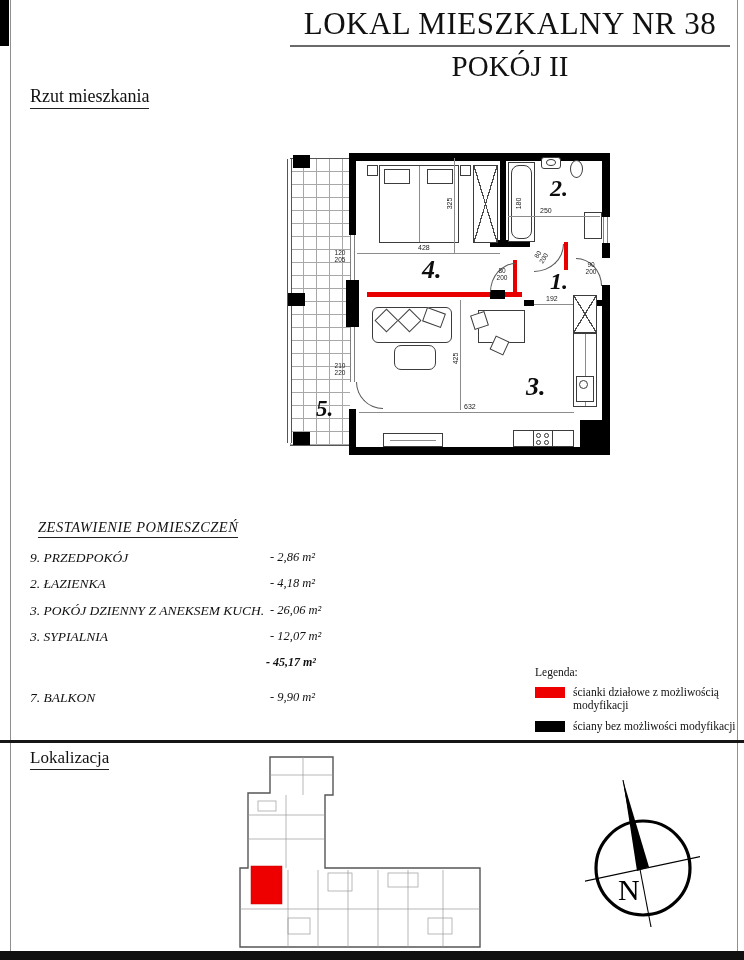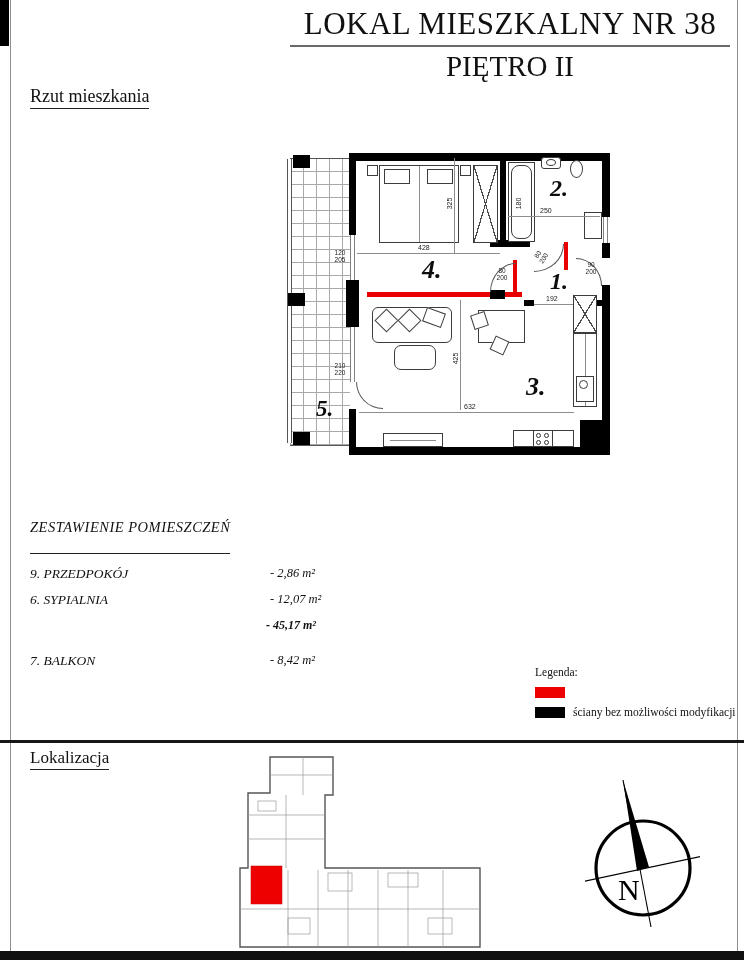--- a/index.html
+++ b/index.html
@@ -37,21 +37,21 @@
   .balcony{position:absolute;left:6px;top:8px;width:60px;height:286px;
     background:repeating-linear-gradient(0deg,#a8a8a8 0 1px,transparent 1px 13px),
                repeating-linear-gradient(90deg,#a8a8a8 0 1px,transparent 1px 13px),#fff;
     border-top:1px solid #555;border-bottom:1px solid #555;}
   .rail{position:absolute;left:3px;top:9px;width:3px;height:284px;border-left:1px solid #555;border-right:1px solid #555;background:#fff;}
   .winv{position:absolute;width:5px;background:#fff;border-left:1px solid #808080;border-right:1px solid #808080;box-sizing:border-box;}
   .pill{position:absolute;border:1px solid #444;background:#fff;transform:rotate(45deg);}
   .burner{position:absolute;width:5px;height:5px;border:1px solid #333;border-radius:50%;box-sizing:border-box;}
   
   .rlist{left:30px;top:518px;width:360px;font-style:italic;}
-  .rlist-head{font-size:14.5px;letter-spacing:.5px;border-bottom:1px solid #222;display:inline-block;padding-bottom:17px;}
+  .rlist-head{font-size:14.5px;letter-spacing:.5px;border-bottom:1px solid #222;display:inline-block;padding-bottom:1px;margin-left:8px;}
   .rrow{position:relative;margin-top:11.5px;font-size:13.5px;height:15px;}
   .rrow .area{position:absolute;left:240px;top:0;font-size:12.5px;}
   .rtotal{position:relative;margin-top:13px;font-size:14.5px;font-weight:bold;height:18px;}
   .rtotal .area{position:absolute;left:236px;top:-2px;font-size:12px;}
   .rbalc{position:relative;margin-top:15px;font-size:13.5px;height:15px;}
   .rbalc .area{position:absolute;left:240px;top:0;font-size:12.5px;}
   
   .legend{left:535px;top:666px;width:205px;font-size:11.5px;}
   .leg-item{display:flex;margin-top:8px;}
   .sw{width:30px;height:11px;flex:0 0 30px;margin-right:8px;margin-top:1px;}
@@ -63,21 +63,21 @@
 <body>
 
 <div class="abs pg-border-left"></div>
 <div class="abs pg-border-right"></div>
 <div class="abs pg-corner"></div>
 <div class="abs pg-divider"></div>
 <div class="abs pg-bottom"></div>
 
 <div class="abs title-wrap">
   <div class="title-line1">LOKAL MIESZKALNY NR 38</div>
-  <div class="title-line2">PIĘTRO II</div>
+  <div class="title-line2">POKÓJ II</div>
 </div>
 
 <div class="abs" style="left:30px;top:86px;">
   <span class="sec-head">Rzut mieszkania</span>
 </div>
 
 <div class="abs plan">
 
   <div class="balcony"></div>
   <div class="rail"></div>
@@ -195,36 +195,45 @@
   <div class="burner" style="left:260px;top:290px;"></div>
 </div>
 
 <div class="abs rlist">
   <div class="rlist-head">ZESTAWIENIE POMIESZCZEŃ</div>
   <div class="rrow">
     <span>9. PRZEDPOKÓJ</span>
     <span class="area">-  2,86 m²</span>
   </div>
   <div class="rrow">
-    <span>6. SYPIALNIA</span>
+    <span>2. ŁAZIENKA</span>
+    <span class="area">-  4,18 m²</span>
+  </div>
+  <div class="rrow">
+    <span>3. POKÓJ DZIENNY Z ANEKSEM KUCH.</span>
+    <span class="area">-  26,06 m²</span>
+  </div>
+  <div class="rrow">
+    <span>3. SYPIALNIA</span>
     <span class="area">-  12,07 m²</span>
   </div>
   <div class="rtotal">
     <span class="area">-  45,17 m²</span>
   </div>
   <div class="rbalc">
     <span>7. BALKON</span>
-    <span class="area">-  8,42 m²</span>
+    <span class="area">-  9,90 m²</span>
   </div>
 </div>
 
 <div class="abs legend">
   <div>Legenda:</div>
   <div class="leg-item">
     <div class="sw sw-red"></div>
+    <div class="leg-label">ścianki działowe z możliwością modyfikacji</div>
   </div>
   <div class="leg-item">
     <div class="sw sw-black"></div>
     <div class="leg-label">ściany bez możliwości modyfikacji</div>
   </div>
 </div>
 
 <div class="abs" style="left:30px;top:748px;">
   <span class="sec-head" style="font-size:17px;">Lokalizacja</span>
 </div>

